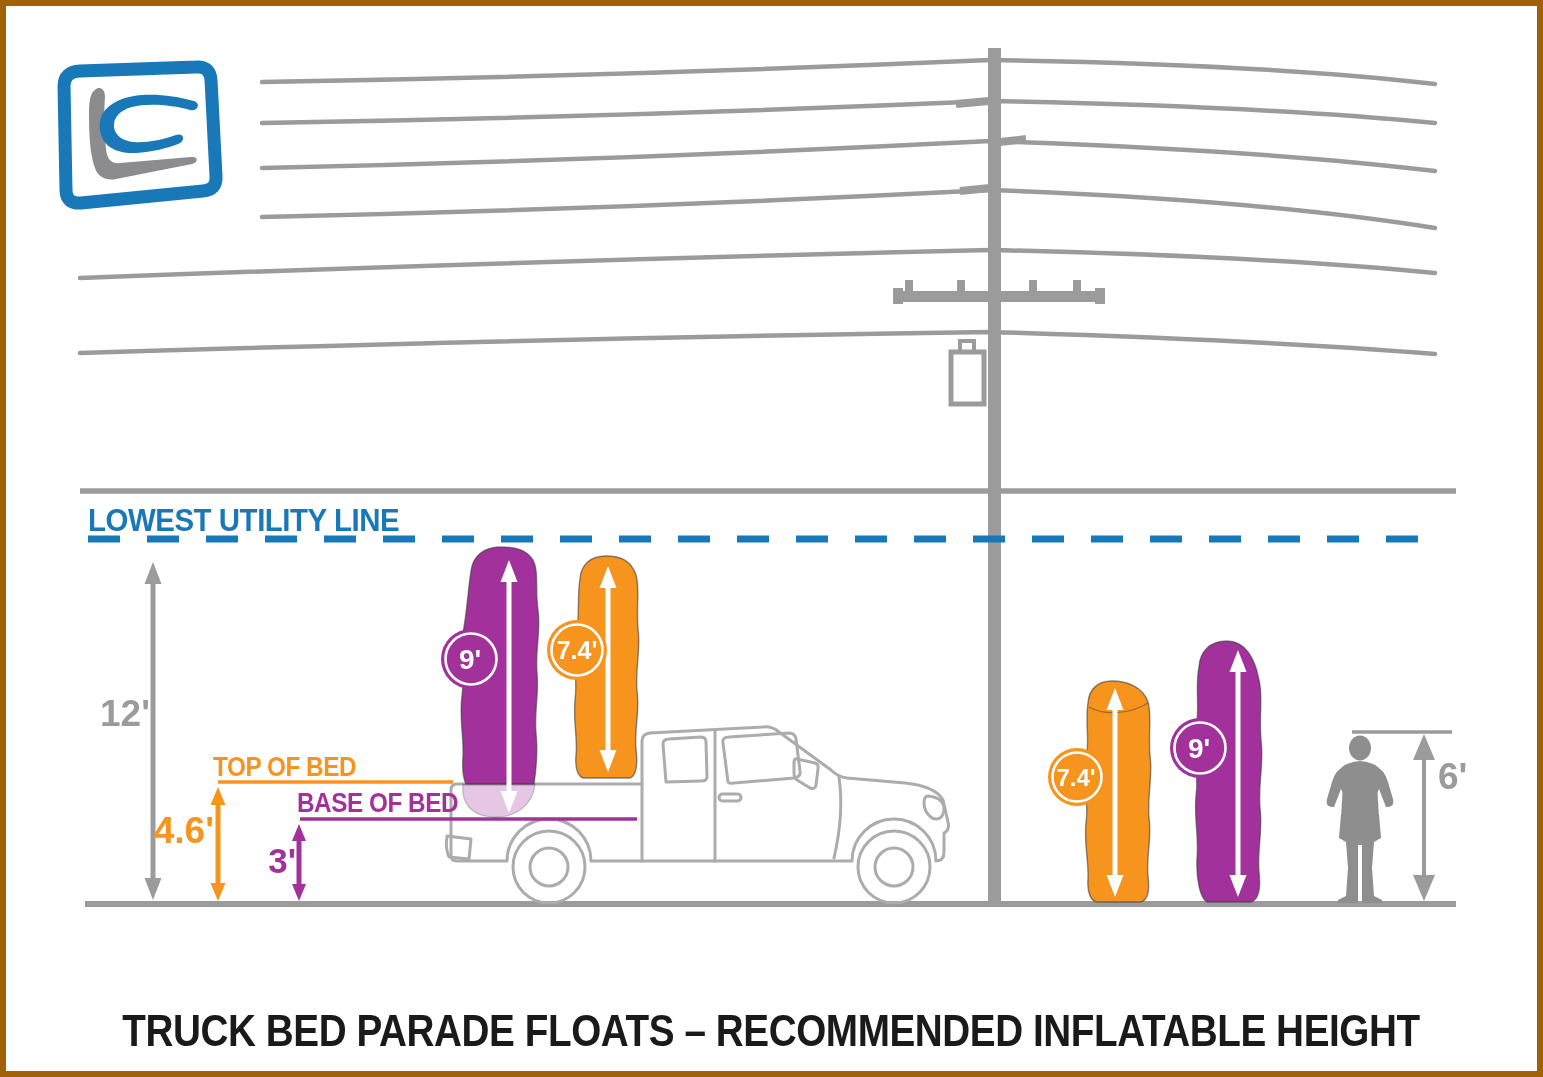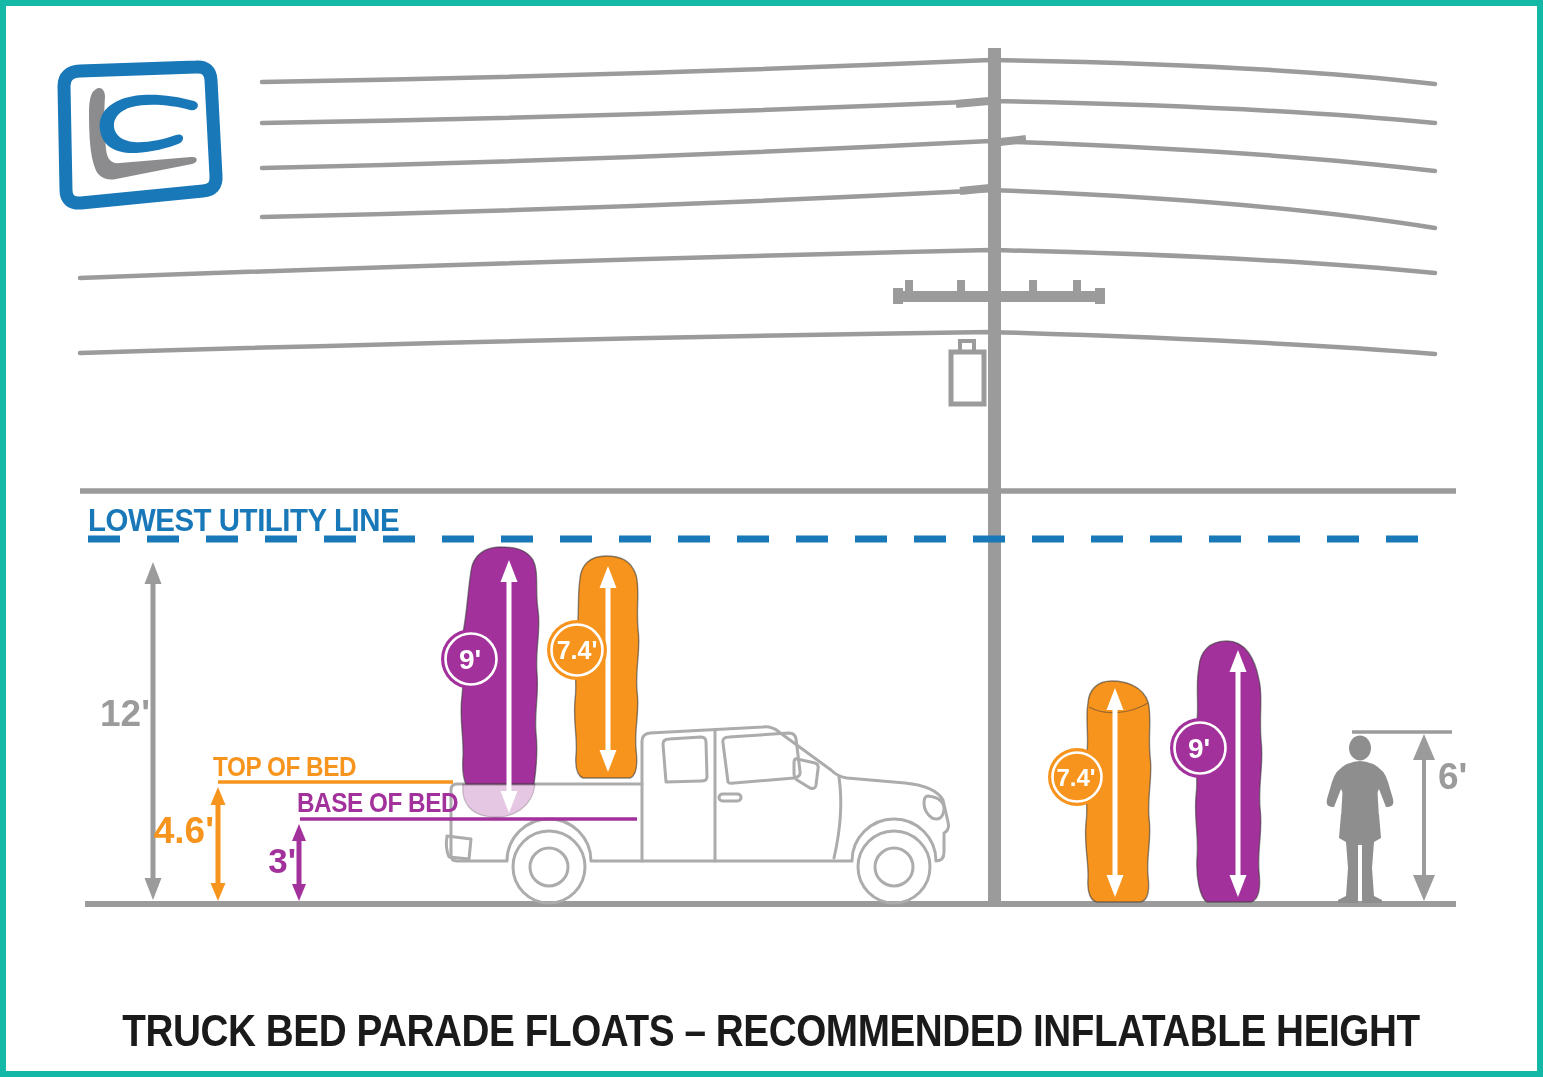--- a/index.html
+++ b/index.html
@@ -1,18 +1,18 @@
 <!DOCTYPE html>
 <html><head>
 <meta charset="utf-8">
 <style>
   html,body{margin:0;padding:0;background:#fff;}
   #frame{
     position:relative;width:1543px;height:1077px;box-sizing:border-box;
-    border:6px solid #14b8a6;background:#fff;overflow:hidden;
+    border:6px solid #a16207;background:#fff;overflow:hidden;
     font-family:"Liberation Sans", sans-serif;
   }
   svg text{font-family:"Liberation Sans", sans-serif;font-weight:bold;}
   .wire{stroke:#9B9B9B;stroke-width:4.5;fill:none;stroke-linecap:round;}
   .truckline{stroke:#ACACAC;stroke-width:3;fill:none;stroke-linejoin:round;stroke-linecap:round;}
   .whitearrow{stroke:#fff;stroke-width:5;}
   .graytext{fill:#9B9B9B;}
 </style>
 </head>
 <body>

